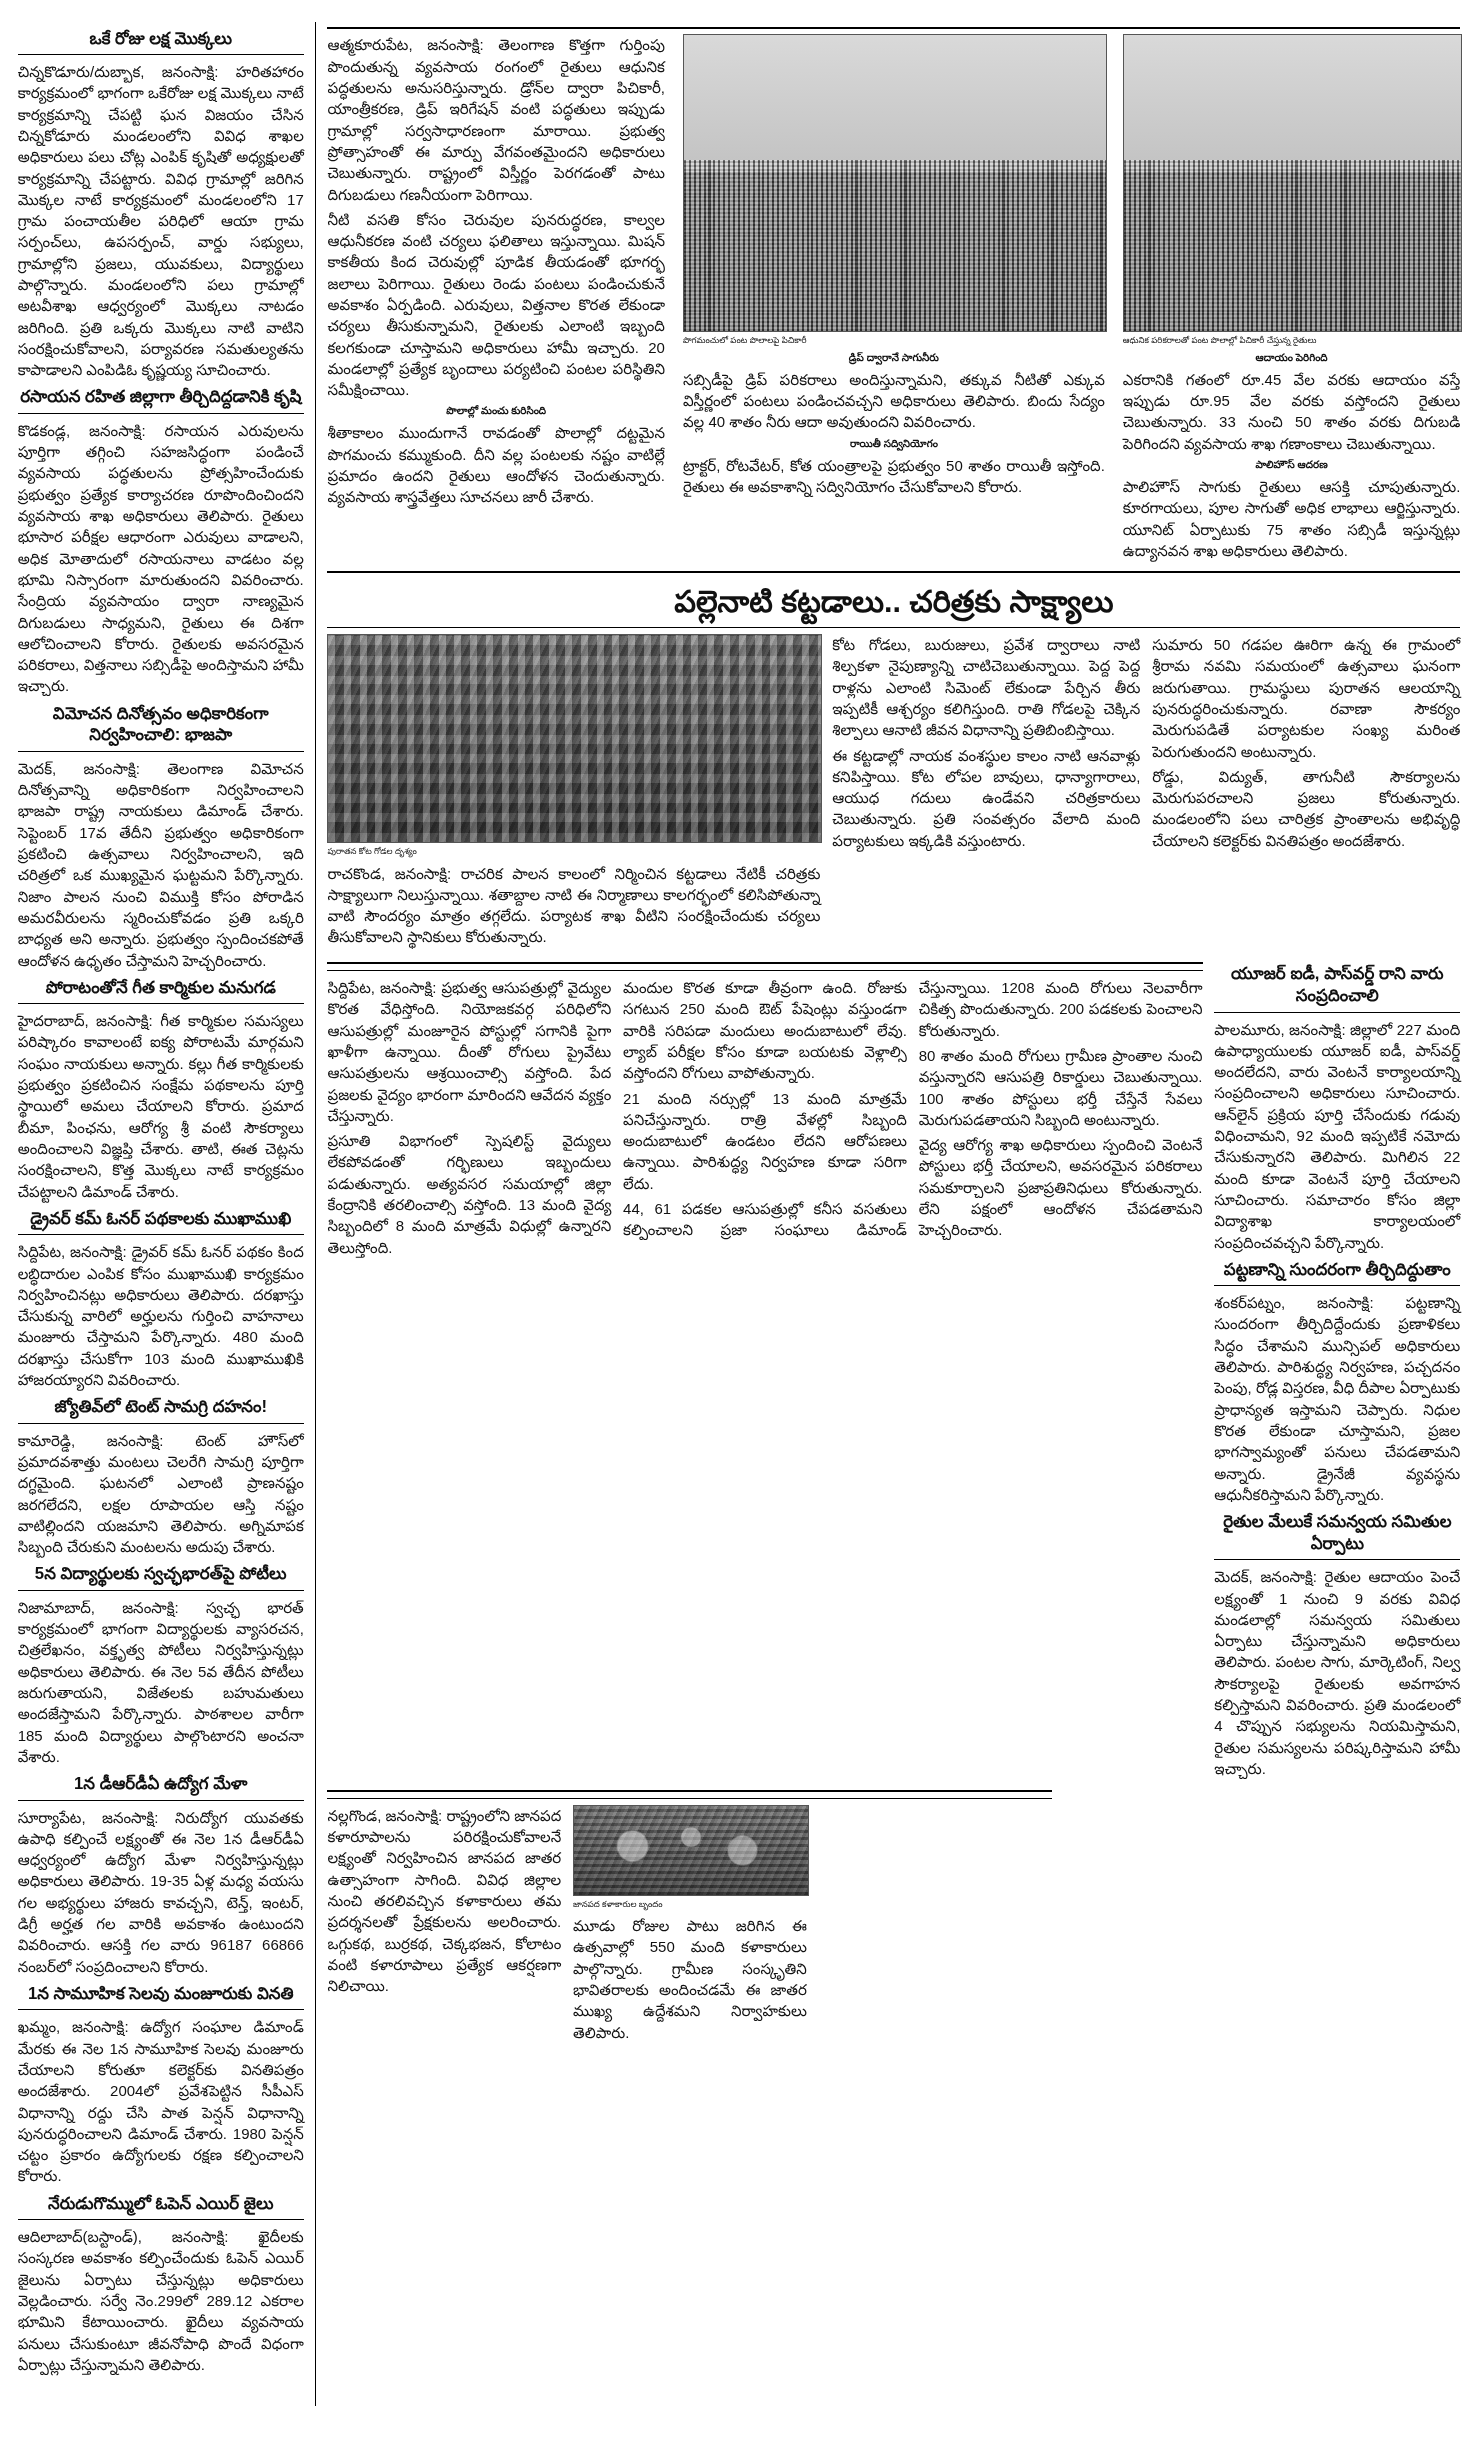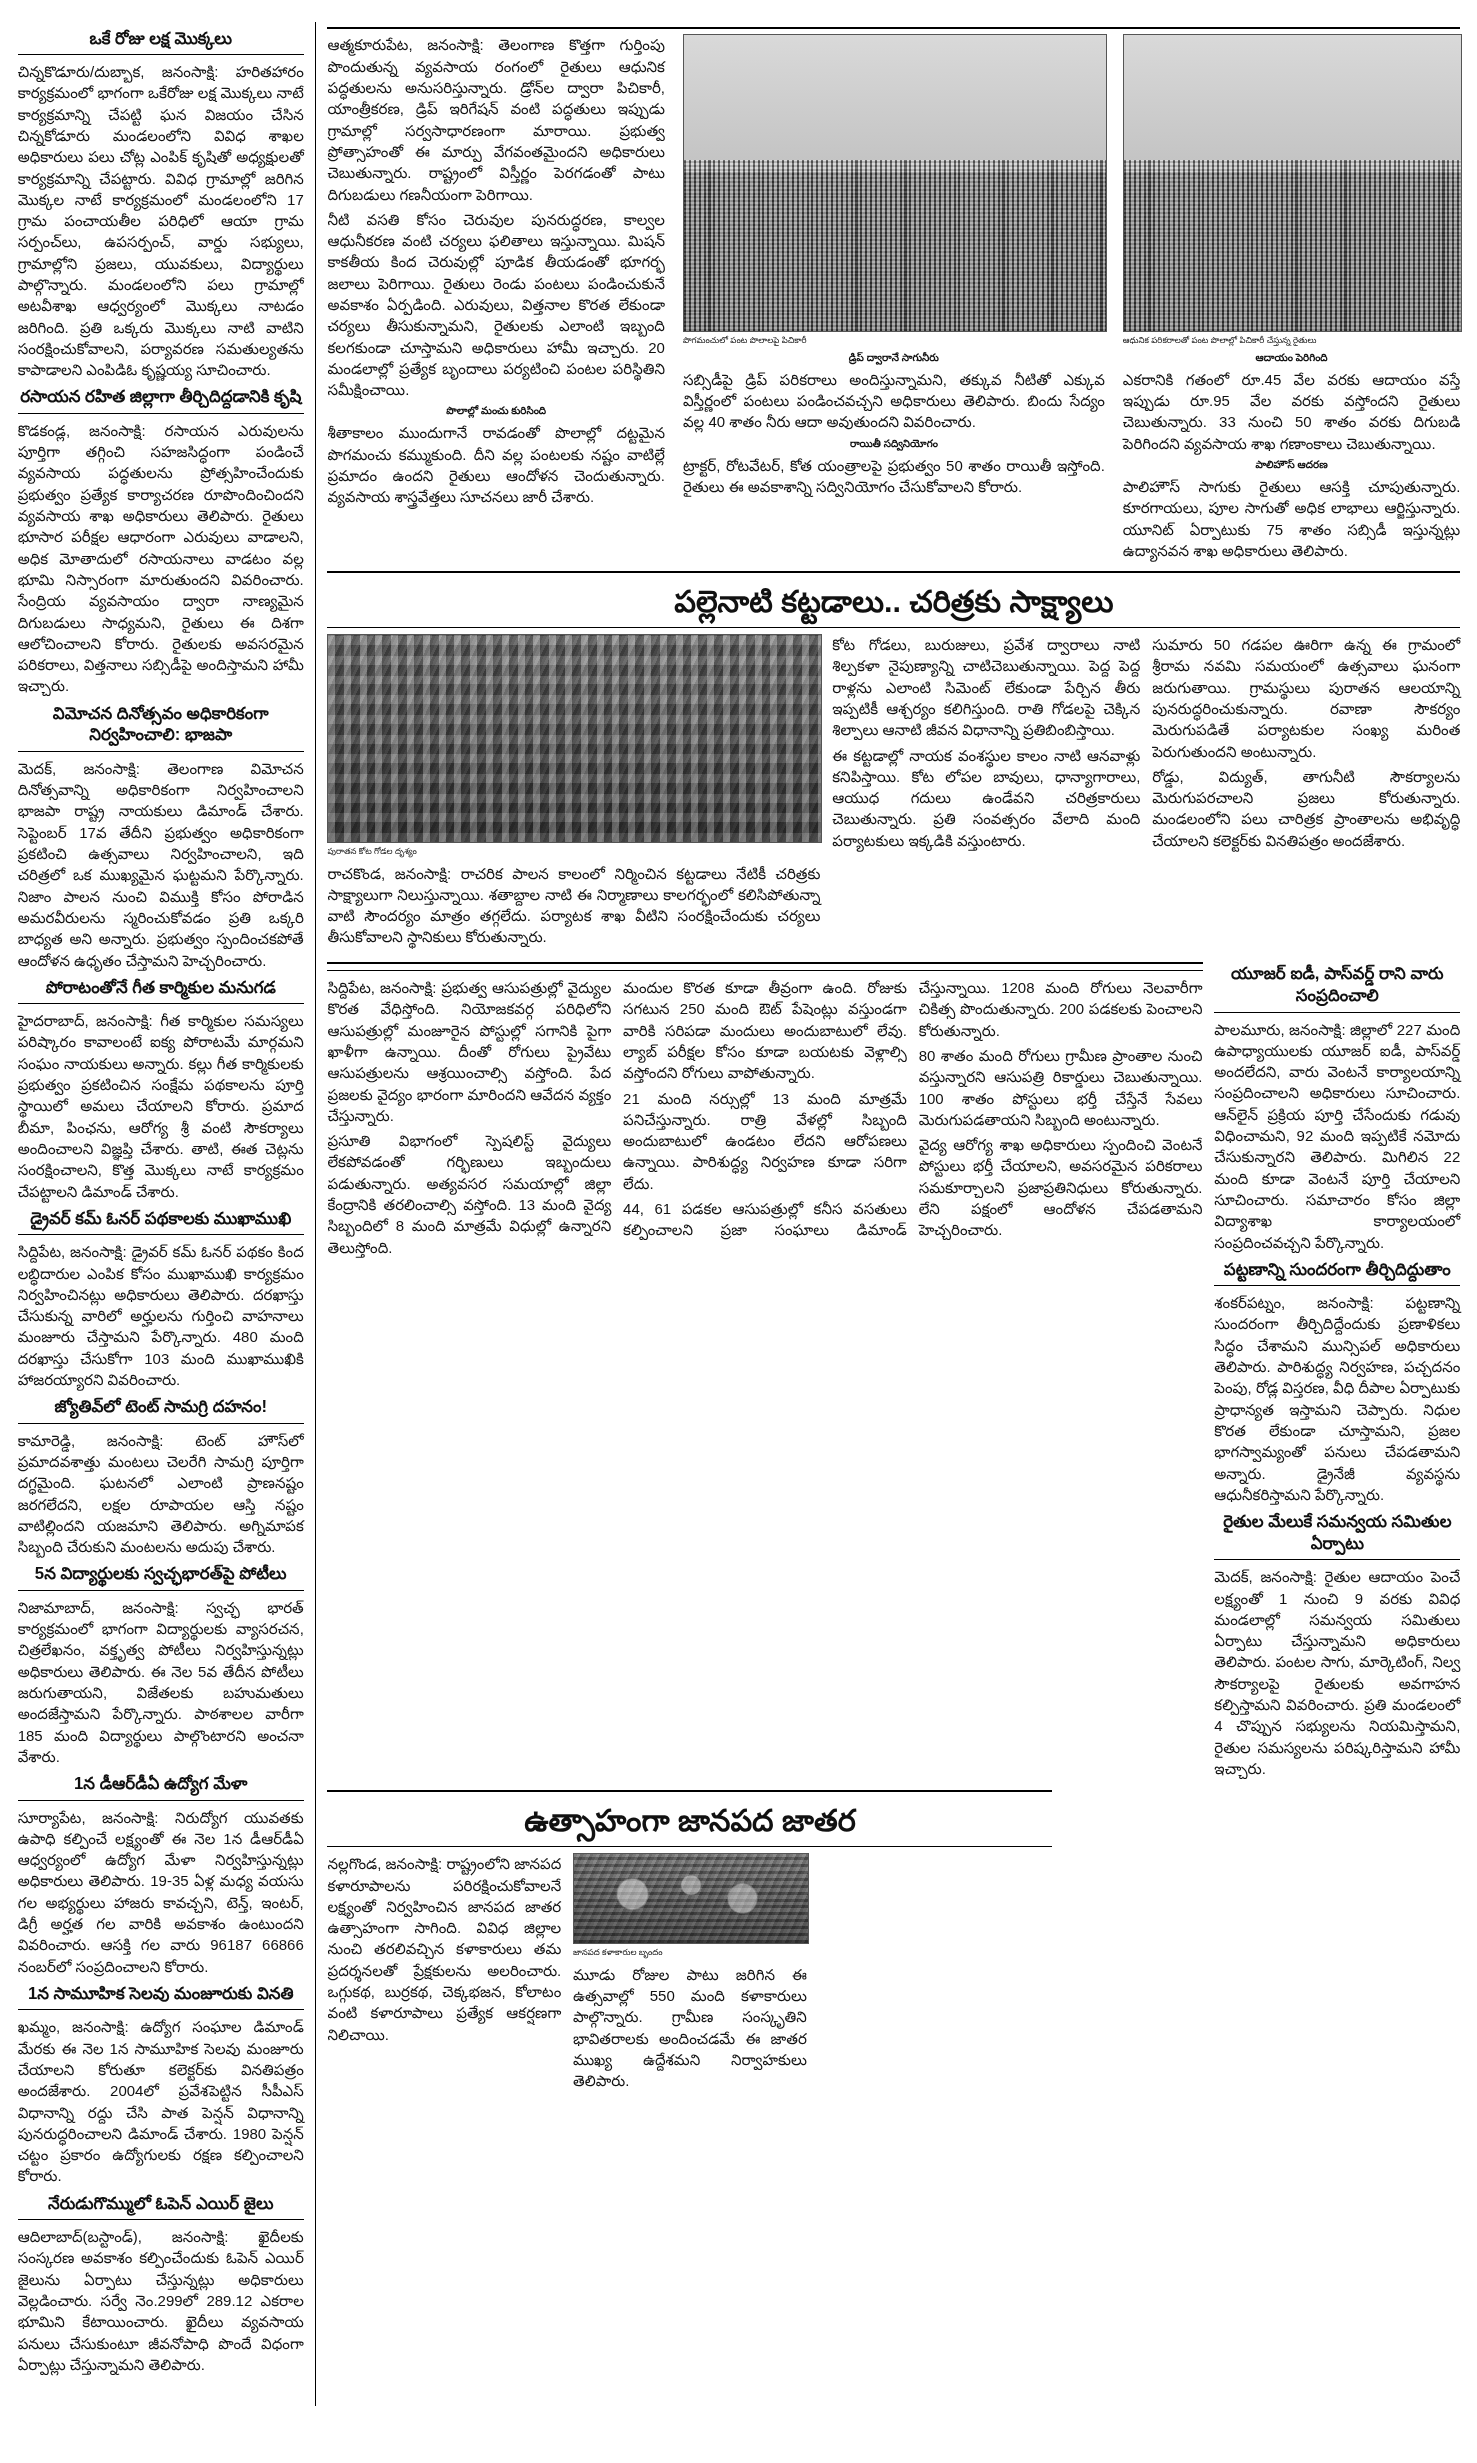--- a/index.html
+++ b/index.html
@@ -283,21 +283,20 @@
           <div class="section">
             <h2 class="head">రైతుల మేలుకే సమన్వయ సమితుల ఏర్పాటు</h2>
             <hr class="rule">
             <p class="body">మెదక్, జనంసాక్షి: రైతుల ఆదాయం పెంచే లక్ష్యంతో 1 నుంచి 9 వరకు వివిధ మండలాల్లో సమన్వయ సమితులు ఏర్పాటు చేస్తున్నామని అధికారులు తెలిపారు. పంటల సాగు, మార్కెటింగ్, నిల్వ సౌకర్యాలపై రైతులకు అవగాహన కల్పిస్తామని వివరించారు. ప్రతి మండలంలో 4 చొప్పున సభ్యులను నియమిస్తామని, రైతుల సమస్యలను పరిష్కరిస్తామని హామీ ఇచ్చారు.</p>
           </div>
         </div>
       </div>
 
       <div class="section" style="margin-top:3.9px;width:64%;">
         <hr class="rule thick">
-        <h1 class="midhead">ఉత్సాహంగా జానపద జాతర</h1>
         <hr class="rule">
         <div style="display:grid;grid-template-columns:1fr 1fr 1fr;gap:11.8px;">
           <div>
             <p class="body">నల్లగొండ, జనంసాక్షి: రాష్ట్రంలోని జానపద కళారూపాలను పరిరక్షించుకోవాలనే లక్ష్యంతో నిర్వహించిన జానపద జాతర ఉత్సాహంగా సాగింది. వివిధ జిల్లాల నుంచి తరలివచ్చిన కళాకారులు తమ ప్రదర్శనలతో ప్రేక్షకులను అలరించారు. ఒగ్గుకథ, బుర్రకథ, చెక్కభజన, కోలాటం వంటి కళారూపాలు ప్రత్యేక ఆకర్షణగా నిలిచాయి.</p>
           </div>
           <div>
             <div class="photo group" style="width:100%;height:89px;"></div>
             <p class="cap">జానపద కళాకారుల బృందం</p>
             <p class="body">మూడు రోజుల పాటు జరిగిన ఈ ఉత్సవాల్లో 550 మంది కళాకారులు పాల్గొన్నారు. గ్రామీణ సంస్కృతిని భావితరాలకు అందించడమే ఈ జాతర ముఖ్య ఉద్దేశమని నిర్వాహకులు తెలిపారు.</p>
           </div>

